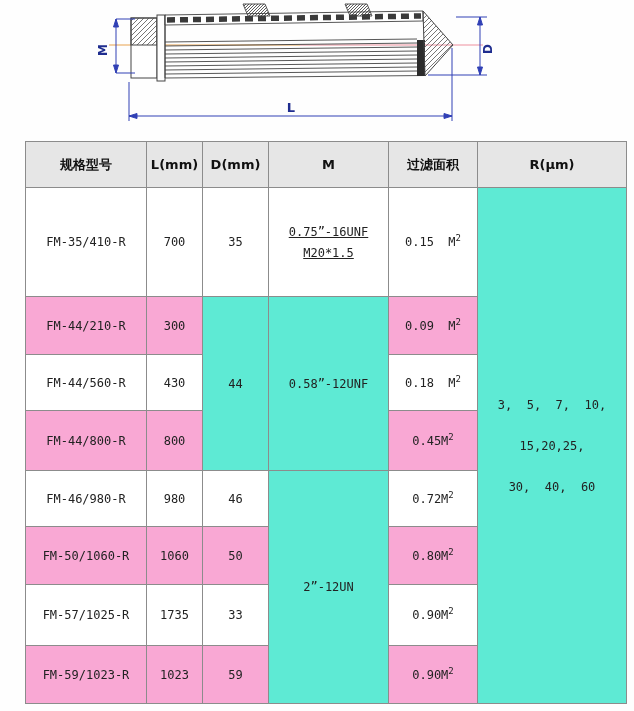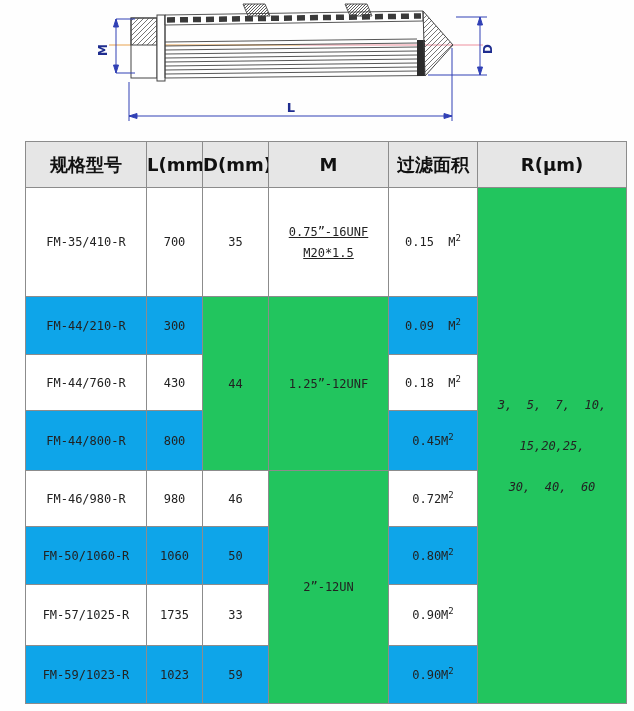--- a/index.html
+++ b/index.html
@@ -19,36 +19,36 @@
     border-collapse:collapse; table-layout:fixed;
     width:601px;
   }
   table.spec td, table.spec th {
     border:1px solid #8c8c8c;
     text-align:center; vertical-align:middle;
     overflow:hidden;
   }
   table.spec th {
     background:#e6e6e6;
-    font-size:18px; font-weight:bold; color:#111;
+    font-size:13px; font-weight:bold; color:#111;
     font-family:"DejaVu Sans","Liberation Sans",sans-serif;
   }
   table.spec td {
     background:#ffffff;
     font-size:12px; color:#222;
     font-family:"DejaVu Sans Mono","Liberation Mono",monospace;
   }
-  tr.stripe td { background:#0ea5e9; }
-  table.spec td.merged { background:#22c55e; }
+  tr.stripe td { background:#f9a8d4; }
+  table.spec td.merged { background:#5eead4; }
   .pre { white-space:pre; }
   sup.sq { font-size:9px; vertical-align:super; line-height:0; }
   .m-two-line div { margin:7px 0; white-space:pre;text-decoration:underline; }
   .r-cell-inner {
     display:flex; flex-direction:column; align-items:center;
-    justify-content:center; gap:27px;font-style:italic;
+    justify-content:center; gap:27px;
   }
   .r-cell-inner div { white-space:pre; }
 </style>
 </head>
 <body>
 
 <div class="screen">
 
   <div class="drawing-wrap">
     <svg width="420" height="128" viewBox="0 0 420 128">
@@ -160,26 +160,26 @@
           <div>15,20,25,</div>
           <div>30,  40,  60</div>
         </div>
       </td>
     </tr>
 
     <tr style="height:58px" class="stripe">
       <td>FM-44/210-R</td>
       <td>300</td>
       <td rowspan="3" class="merged">44</td>
-      <td rowspan="3" class="merged">1.25”-12UNF</td>
+      <td rowspan="3" class="merged">0.58”-12UNF</td>
       <td><span class="pre">0.09  M</span><sup class="sq">2</sup></td>
     </tr>
 
     <tr style="height:56px">
-      <td>FM-44/760-R</td>
+      <td>FM-44/560-R</td>
       <td>430</td>
       <td><span class="pre">0.18  M</span><sup class="sq">2</sup></td>
     </tr>
 
     <tr style="height:60px" class="stripe">
       <td>FM-44/800-R</td>
       <td>800</td>
       <td><span class="pre">0.45M</span><sup class="sq">2</sup></td>
     </tr>
 

